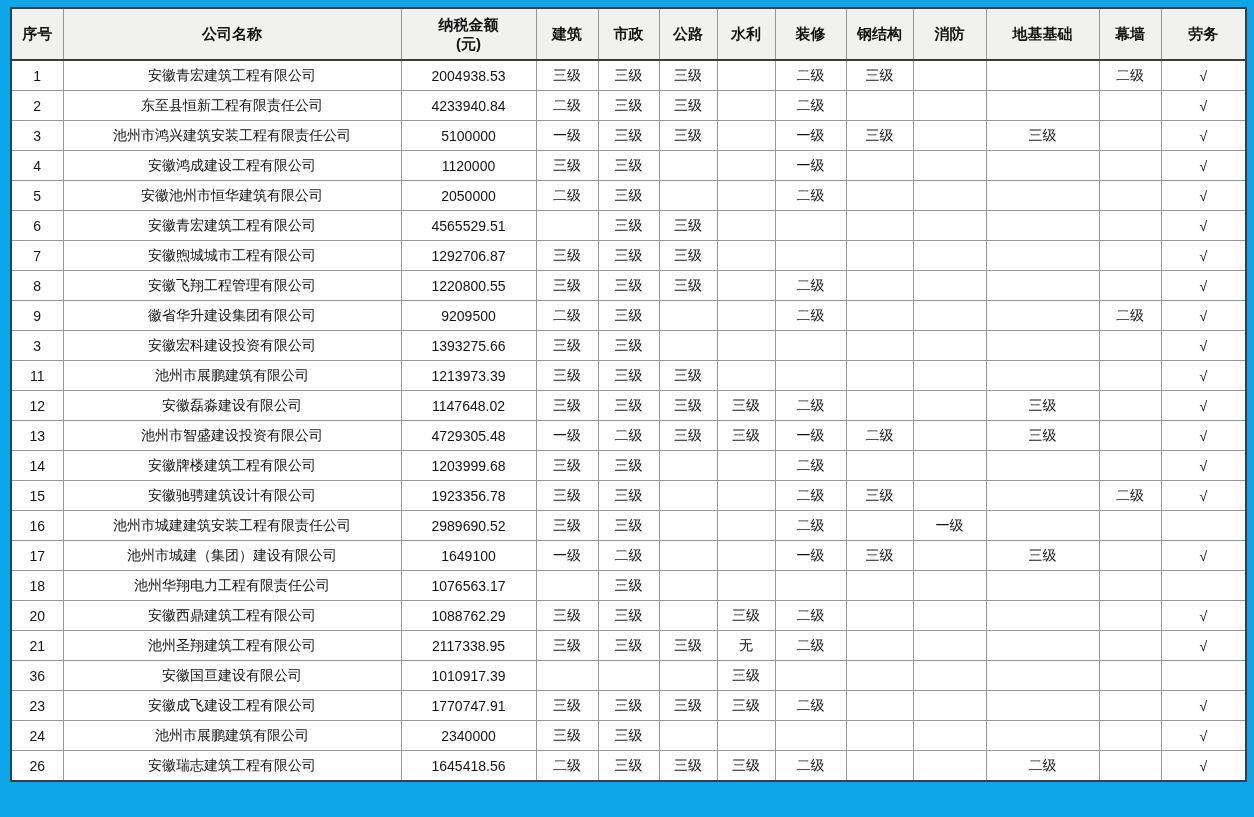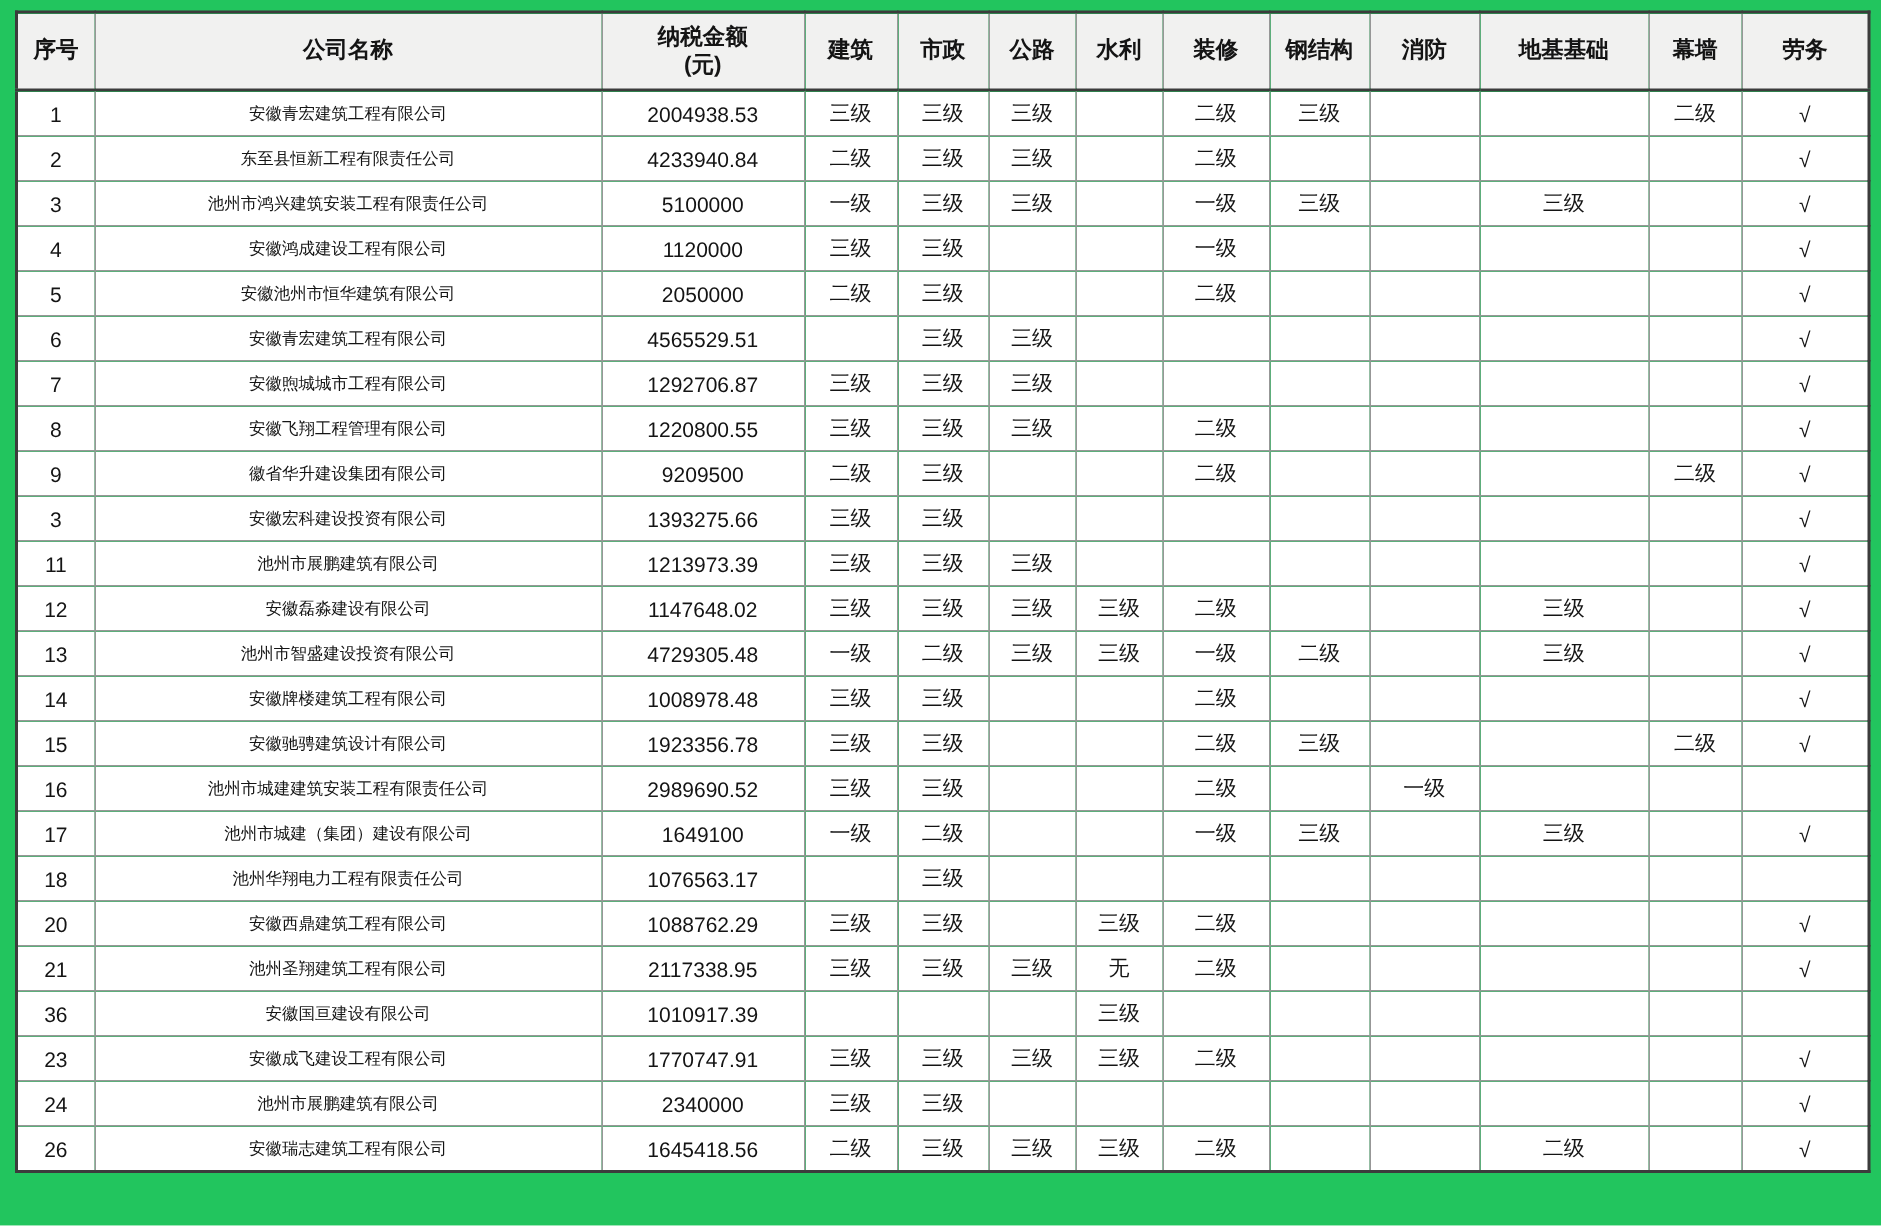--- a/index.html
+++ b/index.html
@@ -6,21 +6,21 @@
     margin: 0;
     padding: 0;
     background: #ffffff;
     font-family: "Liberation Sans", sans-serif;
   }
   #page {
     position: relative;
     width: 1254px;
     height: 817px;
     overflow: hidden;
-    background: #22c55e;
+    background: #0ea5e9;
   }
   table.qual-table {
     position: absolute;
     left: 10px;
     top: 7px;
     width: 1235px;
     border-collapse: collapse;
     table-layout: fixed;
     border: 2px solid #3c3c3c;
   }
@@ -40,21 +40,21 @@
     line-height: 1.3;
     white-space: pre-line;
     border-bottom: 2px solid #3c3c3c;
   }
   .qual-table td {
     height: 29px;
     font-size: 14px;
     background: #ffffff;
     white-space: nowrap;
   }
-  .qual-table td.company { font-size: 11px; }
+  .qual-table td.company { font-size: 14px; }
   .qual-table td.check   { font-size: 14px; }
 </style>
 </head>
 <body>
 
 <div id="page">
   <table class="qual-table">
     <colgroup>
         <col style="width: 52px;">
         <col style="width: 338px;">
@@ -280,21 +280,21 @@
           <td>一级</td>
           <td>二级</td>
           <td></td>
           <td>三级</td>
           <td></td>
           <td class="check">√</td>
         </tr>
         <tr>
           <td>14</td>
           <td class="company">安徽牌楼建筑工程有限公司</td>
-          <td>1008978.48</td>
+          <td>1203999.68</td>
           <td>三级</td>
           <td>三级</td>
           <td></td>
           <td></td>
           <td>二级</td>
           <td></td>
           <td></td>
           <td></td>
           <td></td>
           <td class="check">√</td>

